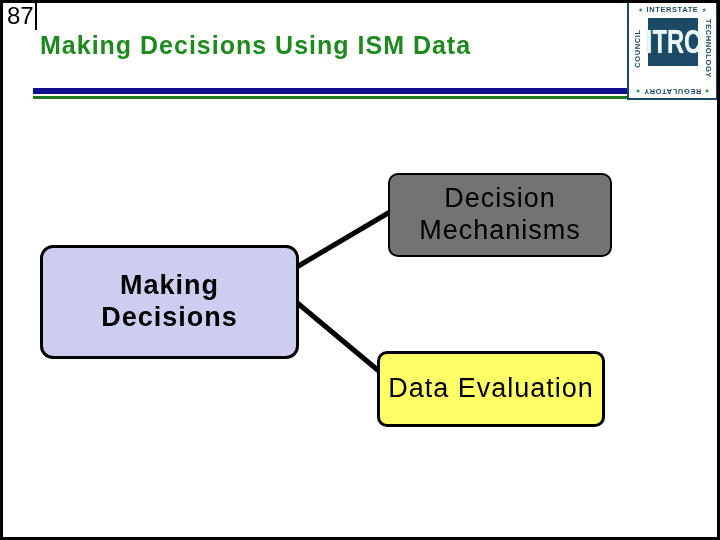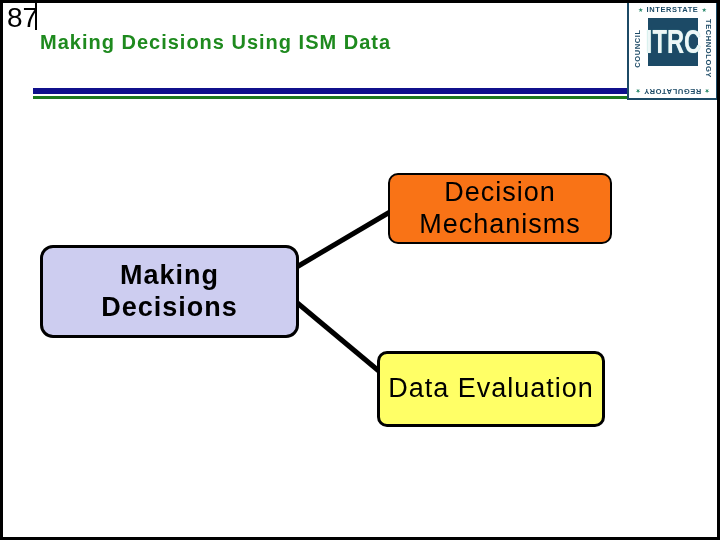--- a/index.html
+++ b/index.html
@@ -1,23 +1,23 @@
 <!DOCTYPE html>
 <html><head>
 <meta charset="utf-8">
 <style>
   html,body{margin:0;padding:0;background:#fff;}
   body{width:720px;height:540px;position:relative;overflow:hidden;
        font-family:"Liberation Sans", sans-serif;}
   .frame{position:absolute;inset:0;border:3px solid #000;z-index:50;pointer-events:none;}
 
-  .slide-number{position:absolute;left:7px;top:2px;font-size:28px;color:#000;z-index:5;}
+  .slide-number{position:absolute;left:7px;top:2px;font-size:24px;color:#000;z-index:5;}
   .number-divider{position:absolute;left:35px;top:0;width:2px;height:30px;background:#000;z-index:5;}
 
-  .slide-title{position:absolute;left:40px;top:31px;font-size:20px;font-weight:bold;
+  .slide-title{position:absolute;left:40px;top:31px;font-size:25px;font-weight:bold;
                color:#1e8a1e;letter-spacing:1px;white-space:nowrap;z-index:5;}
 
   .divider-blue{position:absolute;left:33px;top:88px;width:594px;height:6px;background:#10108c;z-index:4;}
   .divider-green{position:absolute;left:33px;top:96px;width:596px;height:3px;background:#1e7a1e;z-index:4;}
 
   
   .logo{position:absolute;left:627px;top:0;width:91px;height:100px;background:#fff;
         border:2px solid #1c4a66;box-sizing:border-box;z-index:40;}
   .logo-word{color:#1c4a66;font-weight:bold;font-size:7.5px;letter-spacing:0.6px;white-space:nowrap;}
   .logo-row-top{position:absolute;left:0;right:0;top:3px;display:flex;justify-content:center;
@@ -32,23 +32,23 @@
   .logo-emblem{position:absolute;left:19px;top:16px;width:50px;height:48px;background:#1c4a66;
                display:flex;align-items:center;justify-content:center;}
   .logo-acronym{color:#eef7f7;font-weight:bold;font-size:33px;transform:scaleX(0.72);
                 letter-spacing:0px;text-shadow:0 0 1px #7fd4c8;}
 
   
   .connectors{position:absolute;left:0;top:0;z-index:1;}
   .node{position:absolute;box-sizing:border-box;display:flex;align-items:center;justify-content:center;
         text-align:center;color:#000;border:3px solid #000;white-space:pre-line;line-height:1.18;
         letter-spacing:1px;z-index:10;}
-  .node-making{left:40px;top:245px;width:259px;height:93px;background:#cdcdf0;border-radius:13px;
+  .node-making{left:40px;top:245px;width:259px;height:114px;background:#cdcdf0;border-radius:13px;
                font-size:27px;font-weight:bold;}
-  .node-mechanisms{left:388px;top:173px;width:224px;height:71px;background:#f97316;border-radius:10px;
+  .node-mechanisms{left:388px;top:173px;width:224px;height:84px;background:#737373;border-radius:10px;
                font-size:27px;border-width:2px;}
   .node-evaluation{left:377px;top:351px;width:228px;height:76px;background:#ffff66;border-radius:10px;
                font-size:27px;}
 </style>
 </head>
 <body>
 
 <div class="frame"></div>
 
 <div class="slide-number">87</div>

